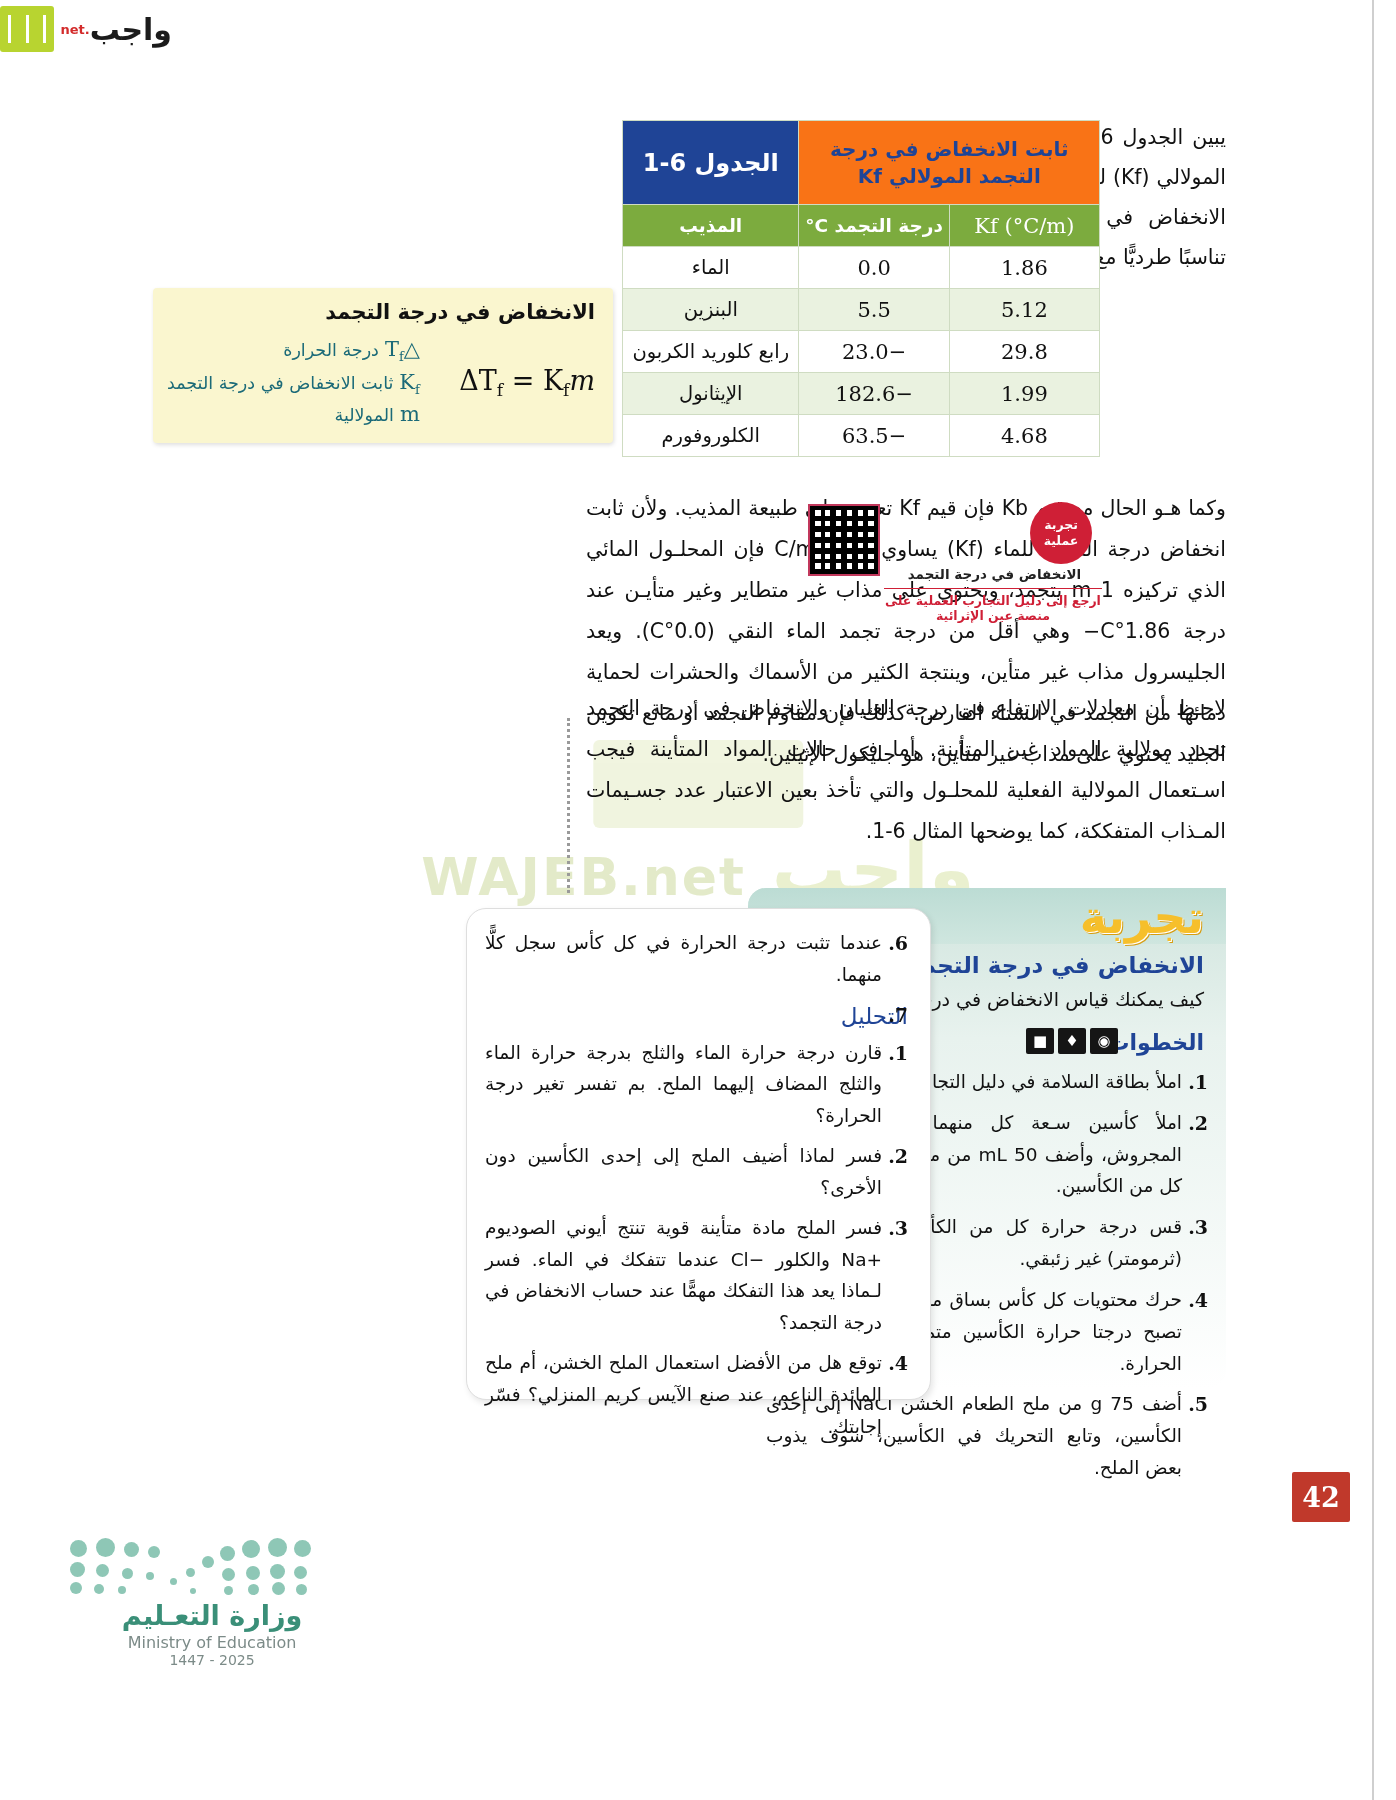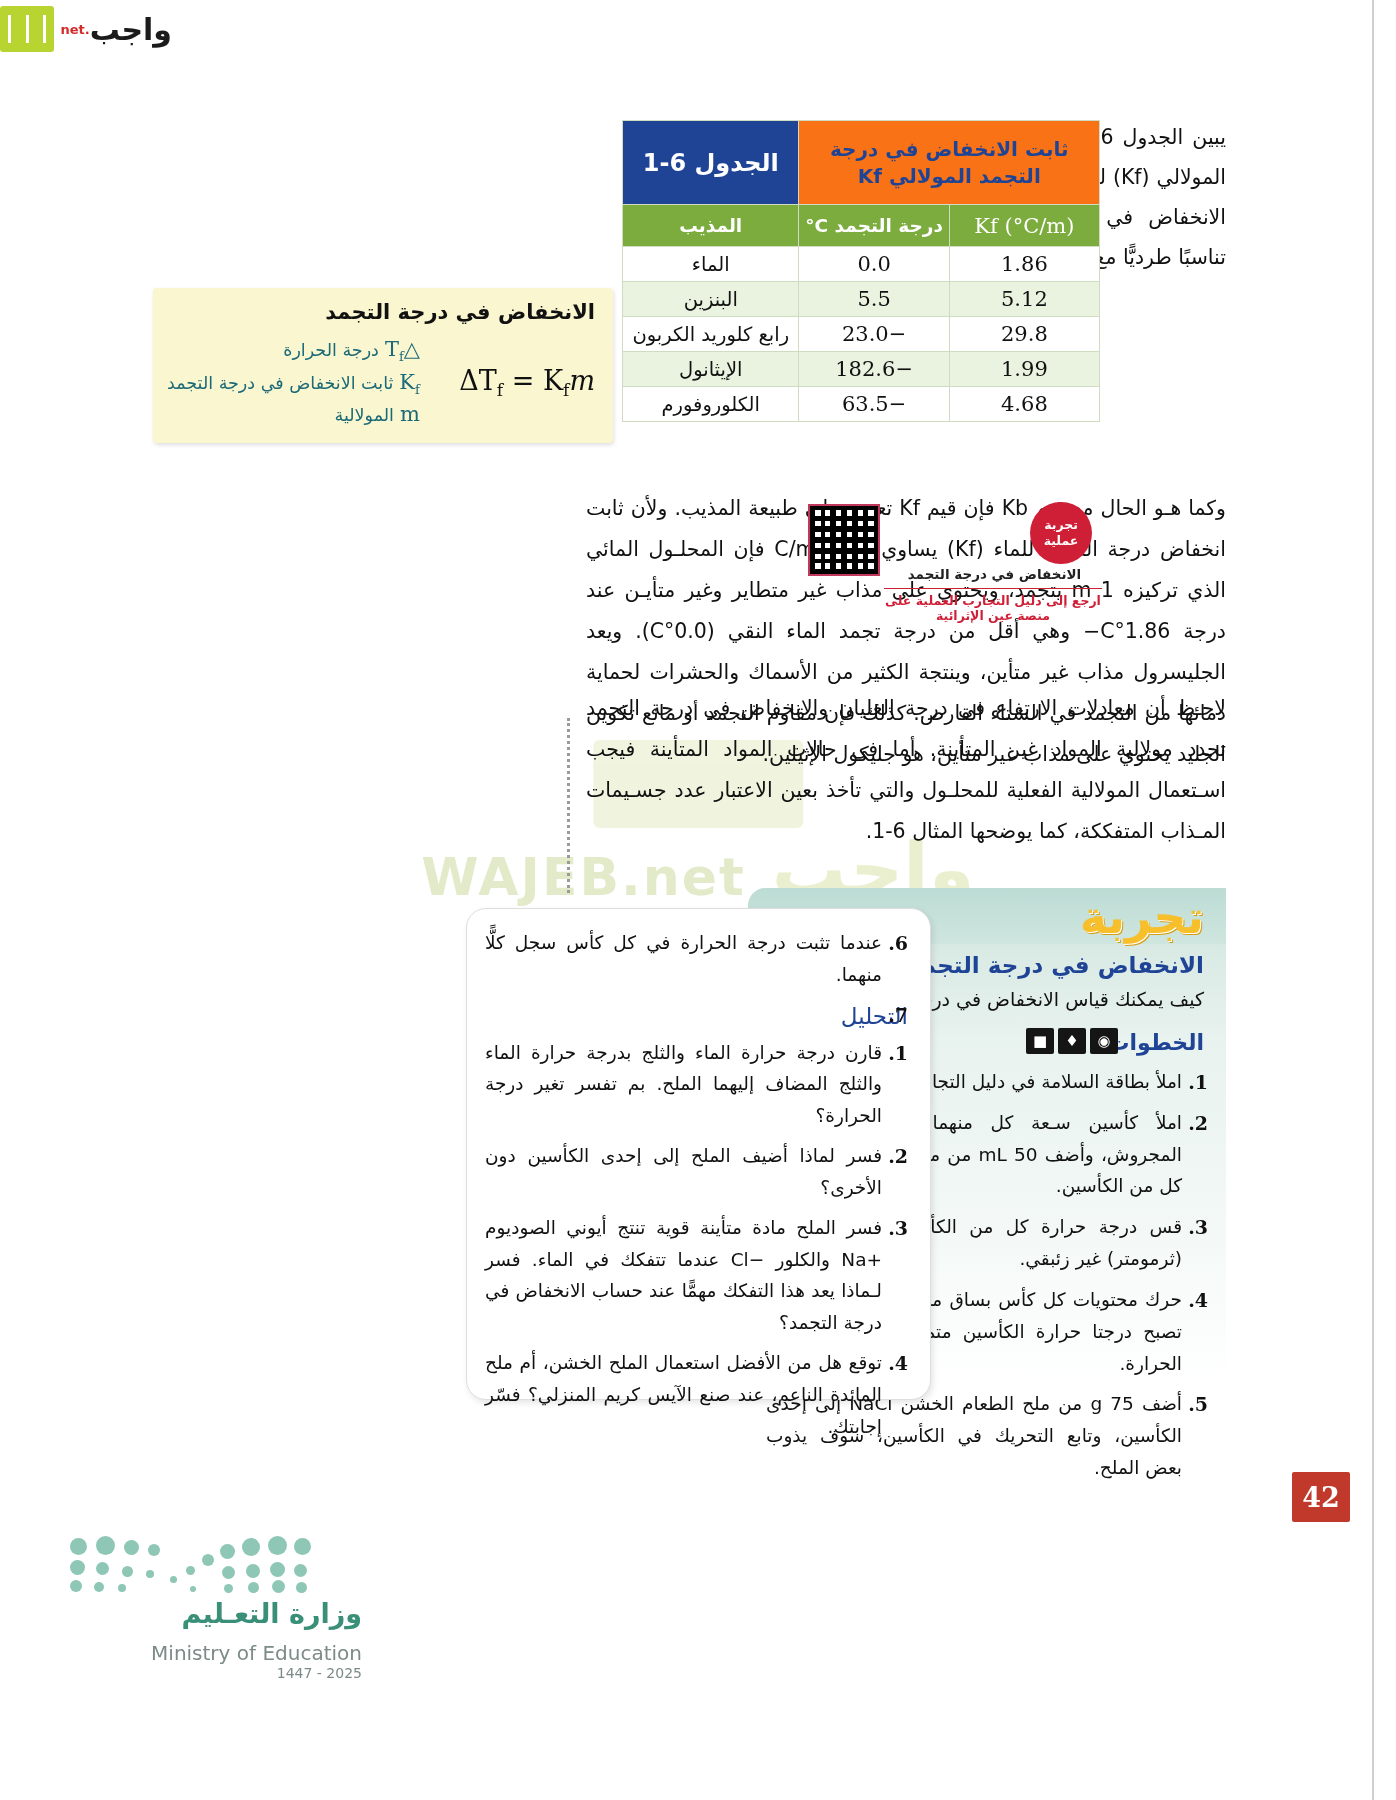--- a/index.html
+++ b/index.html
@@ -79,21 +79,21 @@
   .cap-white{
     background:#f97316; color:#1f4496; font-weight:bold; font-size:20px;
     text-align:center; vertical-align:middle; line-height:1.35; padding:6px 8px;
   }
   .hd{
     background:#7cab3e; color:#fff; font-weight:bold; font-size:18.5px;
     text-align:center; height:42px; vertical-align:middle;
   }
   .hd.sym{ font-family:"DejaVu Serif","Liberation Serif",serif; font-weight:normal; font-size:21px;}
   td.cell{
-    height:35px; text-align:center; vertical-align:middle;
+    height:42px; text-align:center; vertical-align:middle;
     font-family:"DejaVu Serif","Liberation Serif",serif; font-size:21px; color:#111;
   }
   td.cell.name{ font-family:"DejaVu Sans","Liberation Sans",sans-serif; font-size:19.5px; }
   tr.odd td{ background:#ffffff; }
   tr.even td{ background:#eaf2e0; }
 
   
   .formula-box{
     position:absolute; right:783px; top:288px; width:460px; height:155px;
     background:#faf6cf; border-radius:4px; z-index:12;
@@ -218,26 +218,26 @@
   .cont-list li .num{
     position:absolute; right:0; top:0; font-weight:bold;
     font-family:"DejaVu Serif","Liberation Serif",serif; font-size:19px;
   }
   .analysis-h{
     color:#1f4496; font-weight:normal; font-size:23px; text-align:right; margin:12px 0 8px;
   }
 
   
   .moe{
-    position:absolute; left:62px; bottom:119px; width:300px; text-align:right; z-index:20;
+    position:absolute; left:62px; bottom:132px; width:300px; text-align:center; z-index:20;
   }
   .moe-dots{ width:300px; height:62px; position:relative; margin:0 auto 6px; }
   .moe-dots i{ position:absolute; border-radius:50%; background:#8ec7b6; display:block;}
   .moe-ar{ font-size:27px; font-weight:bold; color:#3a8f78; letter-spacing:1px;}
-  .moe-en{ font-size:20px; color:#7c8b88; margin-top:12px;}
+  .moe-en{ font-size:16px; color:#7c8b88; margin-top:2px;}
   .moe-yr{ font-size:14px; color:#7c8b88; }
 
   .page-num{
     position:absolute; left:1292px; top:1472px; width:58px;height:50px;
     background:#c0392b; color:#fff; font-weight:bold; font-size:27px;
     display:flex; align-items:center; justify-content:center; border-radius:2px;
     font-family:"DejaVu Serif","Liberation Serif",serif; z-index:20;
   }
 </style>
 </head>

